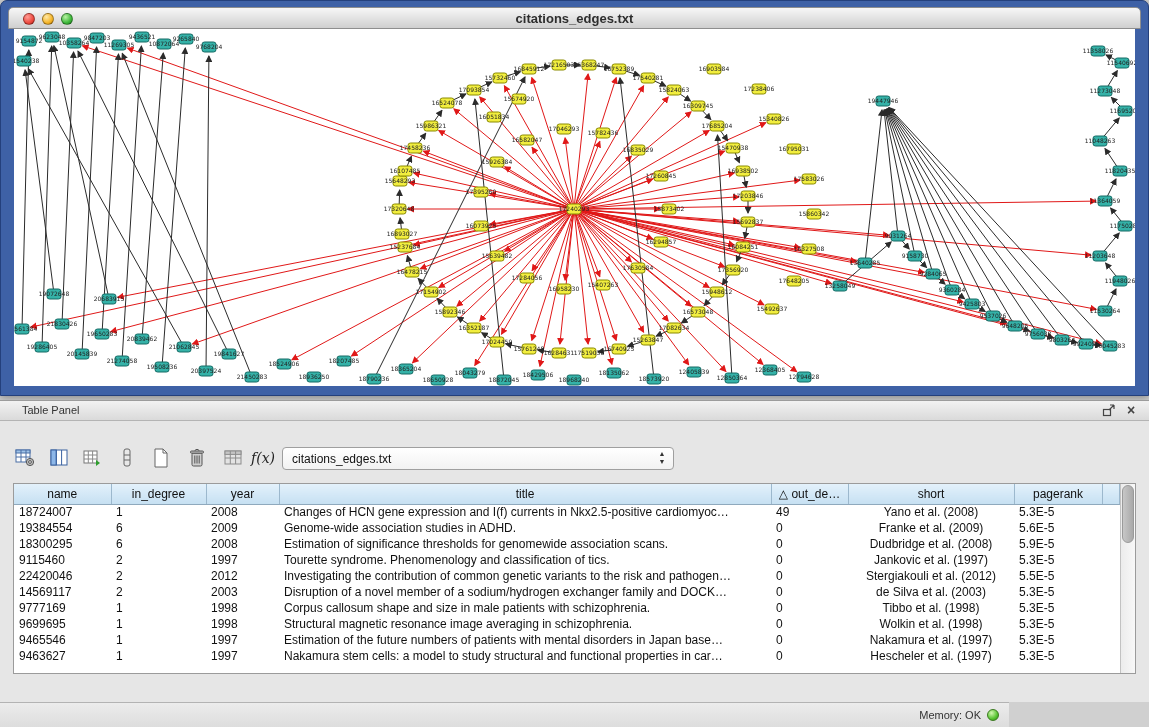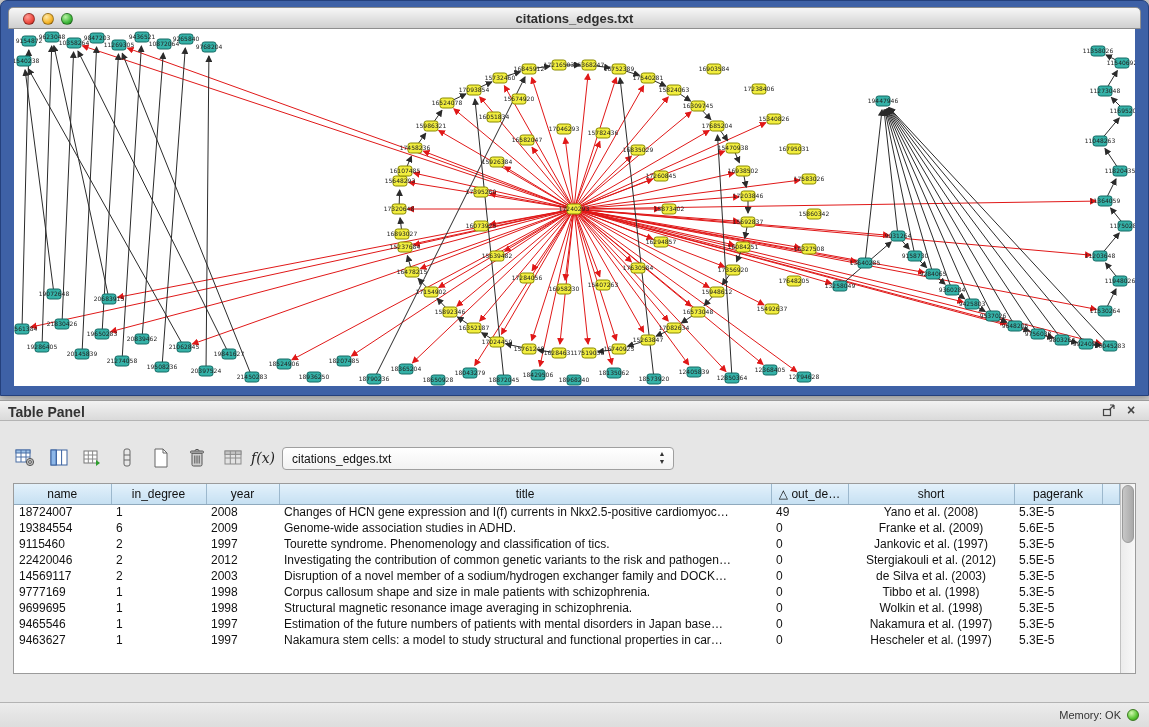--- a/index.html
+++ b/index.html
@@ -22,21 +22,21 @@
     font-size:13px; font-weight:bold; color:#2e2e2e; }
   .canvas { position:absolute; left:13px; right:13px; top:28px; bottom:9px; background:#ffffff; overflow:hidden; }
   .canvas svg { display:block; }
   .gnode-label { font-family:"DejaVu Sans",sans-serif; font-size:6px; fill:#222; }
 
   
   .table-panel { position:absolute; left:0; top:400px; width:1149px; height:302px;
     background:#e6e6e6; border-top:1px solid #9c9c9c; }
   .panel-header { position:absolute; left:0; right:0; top:0; height:20px;
     background:linear-gradient(#f2f2f2,#dadada); border-bottom:1px solid #b4b4b4; }
-  .panel-title { position:absolute; left:8px; top:3px; font-size:14px; color:#333;font-weight:bold; }
+  .panel-title { position:absolute; left:22px; top:3px; font-size:11px; color:#333; }
   .ph-btn { position:absolute; top:2px; width:16px; height:16px; text-align:center; cursor:default; }
   .ph-float { right:32px; }
   .ph-close { right:10px; font-size:14px; font-weight:bold; color:#444; line-height:15px; }
 
   .toolbar { position:absolute; left:0; right:0; top:20px; height:60px; }
   .tb-btn { position:absolute; top:24px; width:26px; height:26px; border-radius:4px;
     display:flex; align-items:center; justify-content:center; }
   .fx { font-family:"DejaVu Serif",serif; font-style:italic; font-size:14px; color:#222; }
   .combo { position:absolute; left:282px; top:26px; width:392px; height:23px;
     background:linear-gradient(#ffffff,#f2f2f2); border:1px solid #9f9f9f; border-radius:4px; }
@@ -57,21 +57,21 @@
   .vthumb { position:absolute; left:1px; top:1px; width:12px; height:58px; border-radius:6px;
     background:linear-gradient(90deg,#c7c7c7,#a9a9a9); border:1px solid #9a9a9a; }
 
   .tabs { position:absolute; left:0; right:0; top:274px; height:20px; display:flex; justify-content:center; }
   .tab { height:20px; padding:0 12px; font-size:12px; line-height:19px; background:linear-gradient(#fdfdfd,#e9e9e9);
     border:1px solid #9a9a9a; margin-left:-1px; color:#222; }
   .tab.selected { background:linear-gradient(#8a8a8a,#5f5f5f); color:#fff; }
   .tab:first-child { border-radius:5px 0 0 5px; margin-left:0; }
   .tab:last-child { border-radius:0 5px 5px 0; }
 
-  .statusbar { position:absolute; left:0; top:702px; width:1149px; height:25px;
+  .statusbar { position:absolute; left:0; top:702px; width:1009px; height:25px;
     background:linear-gradient(#ececec,#dddddd); border-top:1px solid #b3b3b3; }
   .mem-label { position:absolute; right:28px; top:6px; font-size:11px; color:#333; }
   .mem-dot { position:absolute; right:10px; top:6px; width:12px; height:12px; border-radius:50%;
     border:1px solid #3a7a1e; background:radial-gradient(circle at 35% 30%, #d2f7b0, #57c431 60%, #2e8a14); }
 </style>
 </head>
 <body>
 
 <div class="screen">
 
@@ -899,20 +899,30 @@
               <td class="c-name">19384554</td>
               <td class="c-indeg">6</td>
               <td class="c-year">2009</td>
               <td class="c-title">Genome-wide association studies in ADHD.</td>
               <td class="c-out">0</td>
               <td class="c-short">Franke et al. (2009)</td>
               <td class="c-pr">5.6E-5</td>
               <td></td>
             </tr>
             <tr>
+              <td class="c-name">18300295</td>
+              <td class="c-indeg">6</td>
+              <td class="c-year">2008</td>
+              <td class="c-title">Estimation of significance thresholds for genomewide association scans.</td>
+              <td class="c-out">0</td>
+              <td class="c-short">Dudbridge et al. (2008)</td>
+              <td class="c-pr">5.9E-5</td>
+              <td></td>
+            </tr>
+            <tr>
               <td class="c-name">9115460</td>
               <td class="c-indeg">2</td>
               <td class="c-year">1997</td>
               <td class="c-title">Tourette syndrome. Phenomenology and classification of tics.</td>
               <td class="c-out">0</td>
               <td class="c-short">Jankovic et al. (1997)</td>
               <td class="c-pr">5.3E-5</td>
               <td></td>
             </tr>
             <tr>

